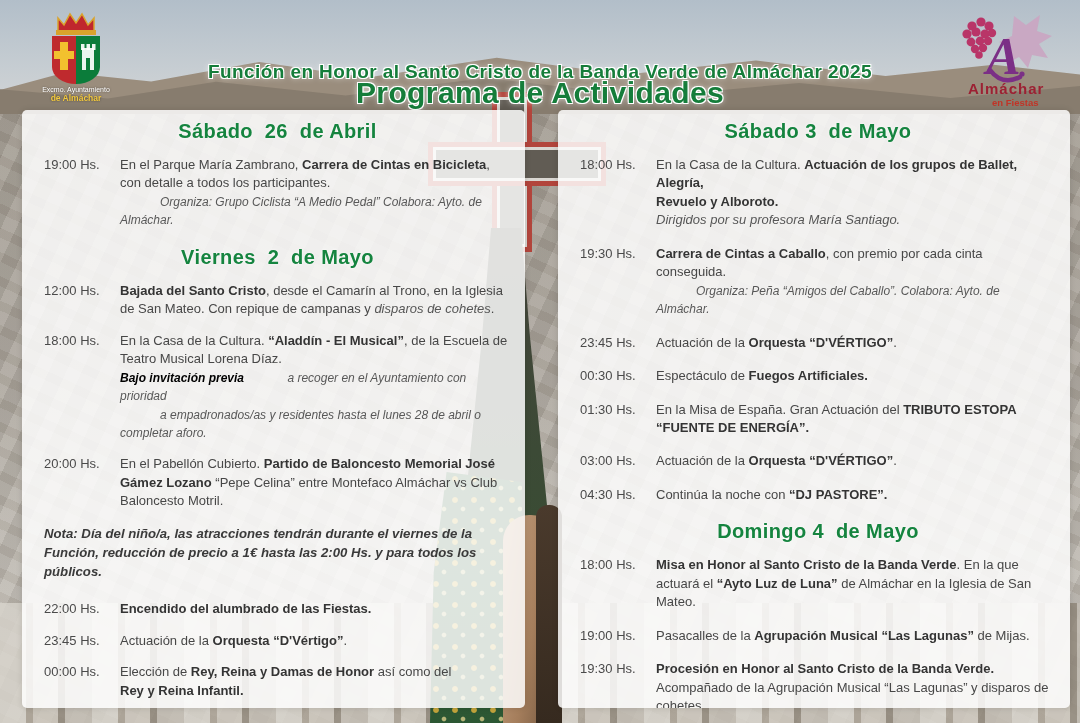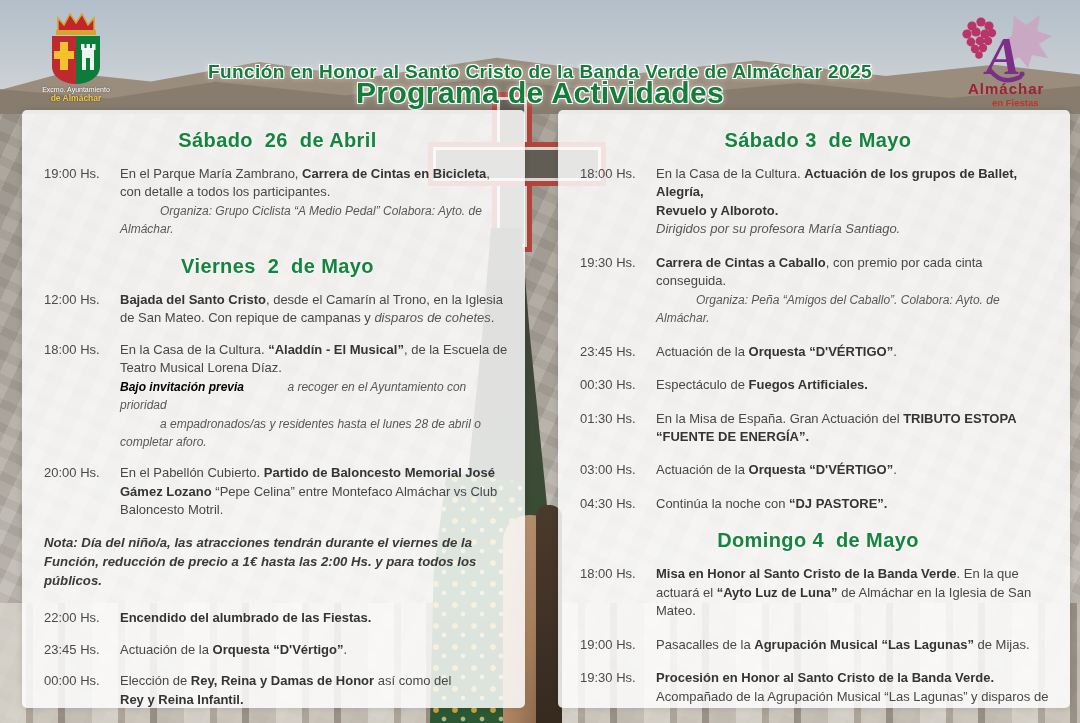--- a/index.html
+++ b/index.html
@@ -54,21 +54,21 @@
   .logo-right{position:absolute;left:952px;top:10px;width:122px;height:104px;}
   
   .panel{position:absolute;top:110px;height:598px;background:rgba(255,255,255,.84);
     border-radius:5px;box-shadow:0 0 6px rgba(0,0,0,.12);}
   .panel--left{left:22px;width:503px;}
   .panel--right{left:558px;width:512px;}
   .panel-content{position:relative;height:100%;box-sizing:border-box;padding:6px 14px 0 22px;overflow:hidden;}
   .section-heading{text-align:center;color:#15843f;font-size:20px;font-weight:700;
     letter-spacing:.4px;margin:16px 0 13px;white-space:pre-wrap;
     text-shadow:0 0 3px rgba(255,255,255,.9);}
-  .panel-content > .section-heading:first-child{margin-top:13px;}
+  .panel-content > .section-heading:first-child{margin-top:4px;}
   .entry{display:flex;margin-bottom:13px;font-size:13px;line-height:1.42;color:#474747;}
   .panel--right .entry{margin-bottom:15px;}
   .time{width:76px;flex:0 0 auto;color:#4a4a4a;}
   .desc{flex:1;}
   .seg-n{color:#474747;}
   .seg-b{font-weight:700;color:#343434;}
   .seg-i{font-style:italic;color:#565656;}
   .seg-bi{font-weight:700;font-style:italic;color:#3a3a3a;}
   .seg-is{font-style:italic;font-size:12px;color:#585858;margin-left:40px;}
   .seg-bis{font-weight:700;font-style:italic;font-size:12px;color:#000000;}

